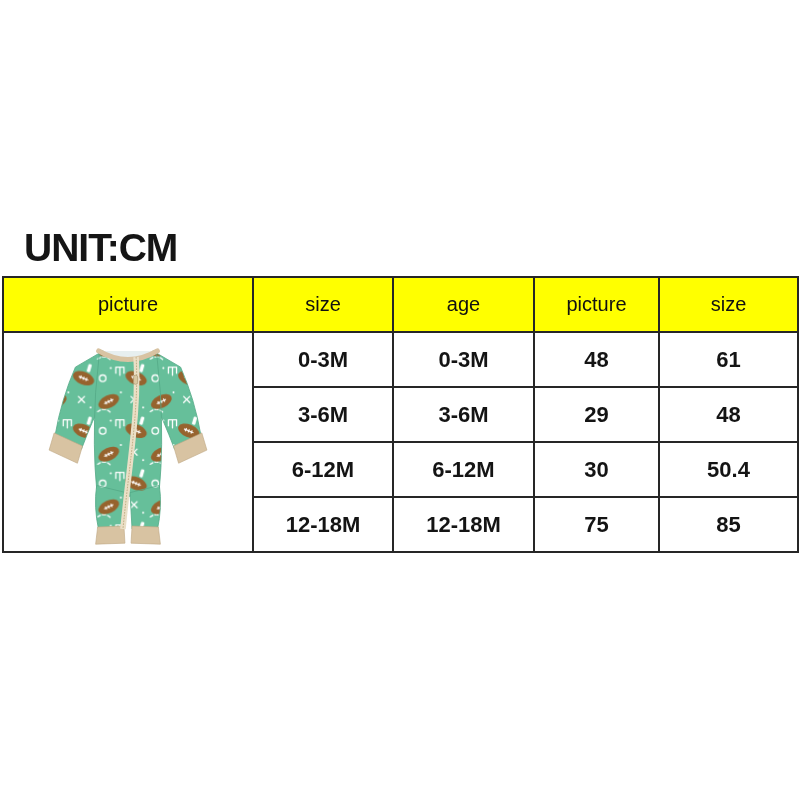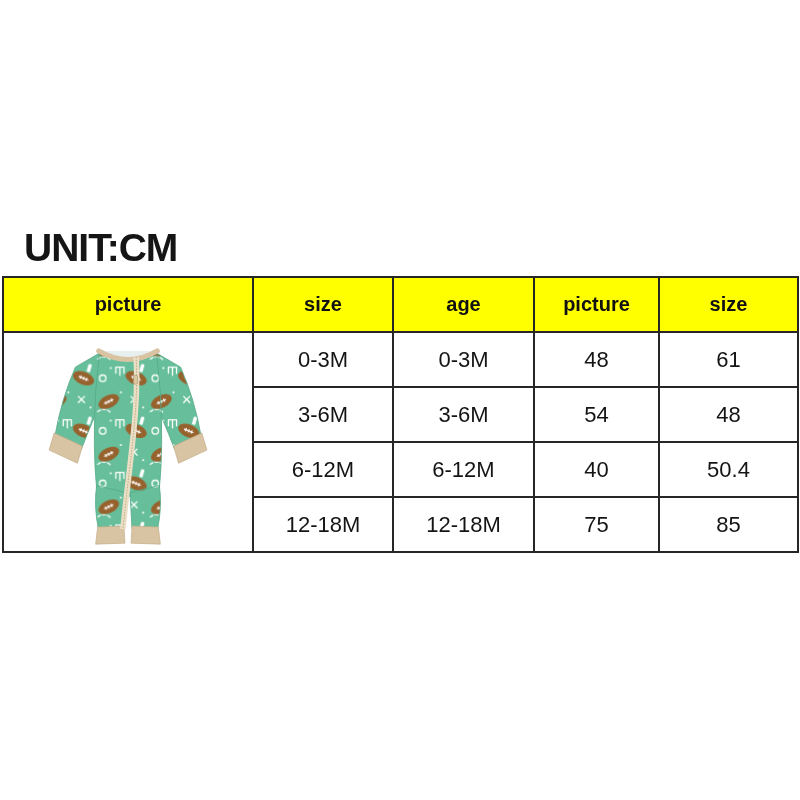--- a/index.html
+++ b/index.html
@@ -15,24 +15,25 @@
   table.size-chart{
     position:absolute;top:276px;left:2px;width:795px;
     border-collapse:collapse;table-layout:fixed;
     background:#ffffff;
   }
   table.size-chart th,
   table.size-chart td{
     border:2px solid var(--border-color,#262626);
     text-align:center;vertical-align:middle;padding:0;
     overflow:hidden;
+    font-weight:bold;
   }
   table.size-chart thead th{
     background:var(--header-bg,#ffff00);
-    font-size:20px;font-weight:bold;height:53px;color:#111;margin-left:17px;
+    font-size:20px;font-weight:normal;height:53px;color:#111;margin-left:17px;
   }
   table.size-chart tbody td{
     font-size:22px;height:53px;color:#141414;background:#ffffff;
   }
   td.pic-cell{background:#ffffff;}
   .pic-wrap{display:flex;align-items:center;justify-content:center;height:100%;}
 
   
   .garment{fill:url(#fb);stroke:#54a987;stroke-width:0.8;}
   .trim{fill:var(--trim-tan,#d8c3a2);stroke:#bfa882;stroke-width:0.6;}
@@ -126,27 +127,27 @@
         </div>
       </td>
       <td>0-3M</td>
       <td>0-3M</td>
       <td>48</td>
       <td>61</td>
     </tr>
     <tr>
       <td>3-6M</td>
       <td>3-6M</td>
-      <td>54</td>
+      <td>29</td>
       <td>48</td>
     </tr>
     <tr>
       <td>6-12M</td>
       <td>6-12M</td>
-      <td>40</td>
+      <td>30</td>
       <td>50.4</td>
     </tr>
     <tr>
       <td>12-18M</td>
       <td>12-18M</td>
       <td>75</td>
       <td>85</td>
     </tr>
   </tbody>
 </table>

